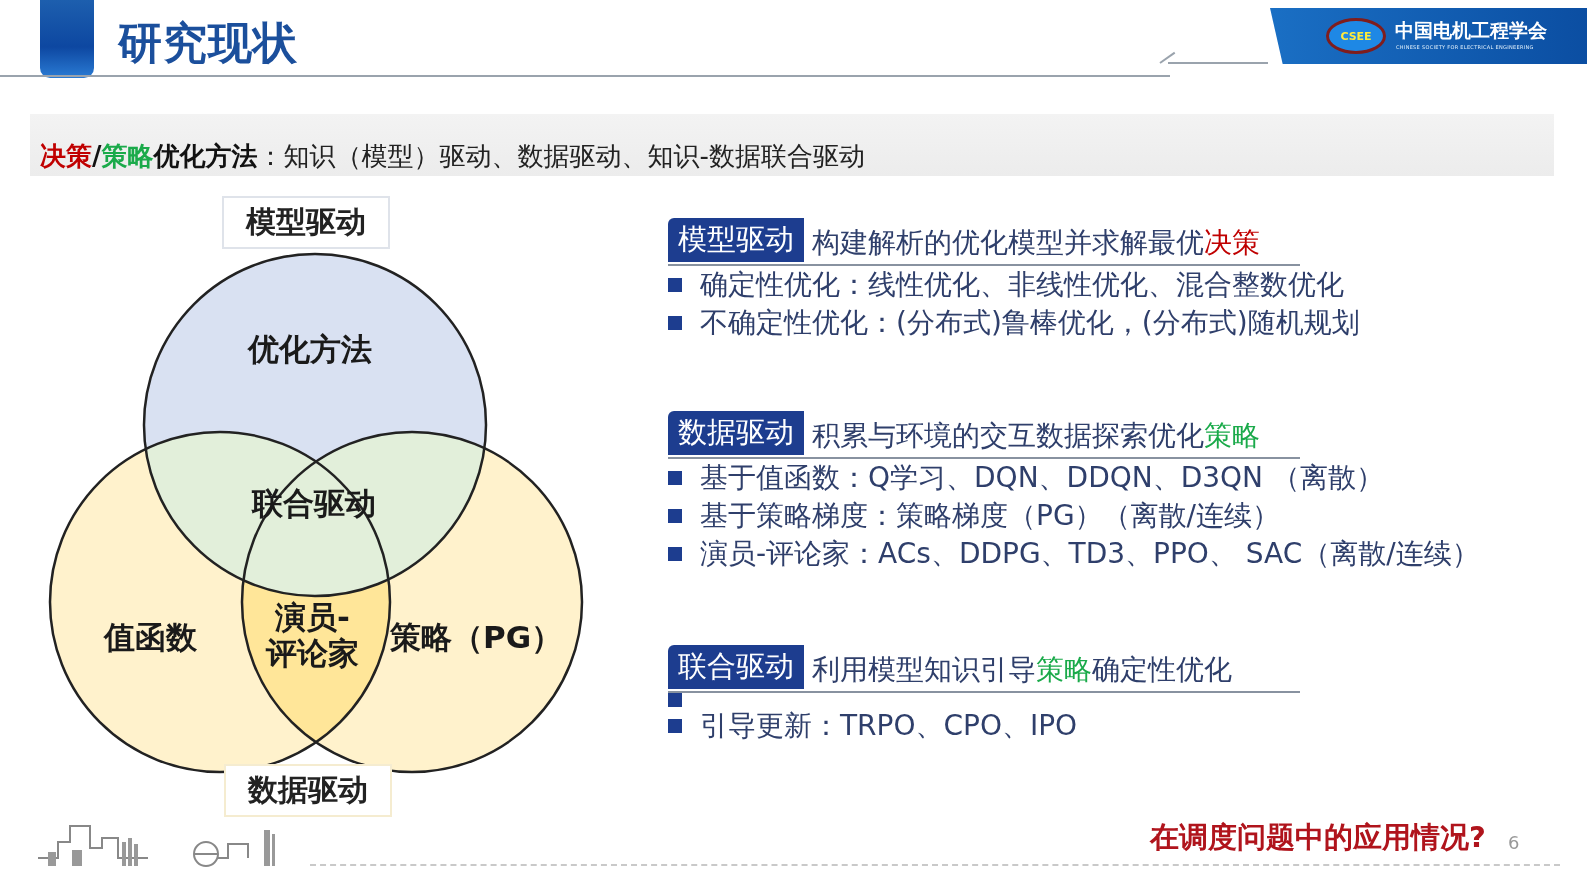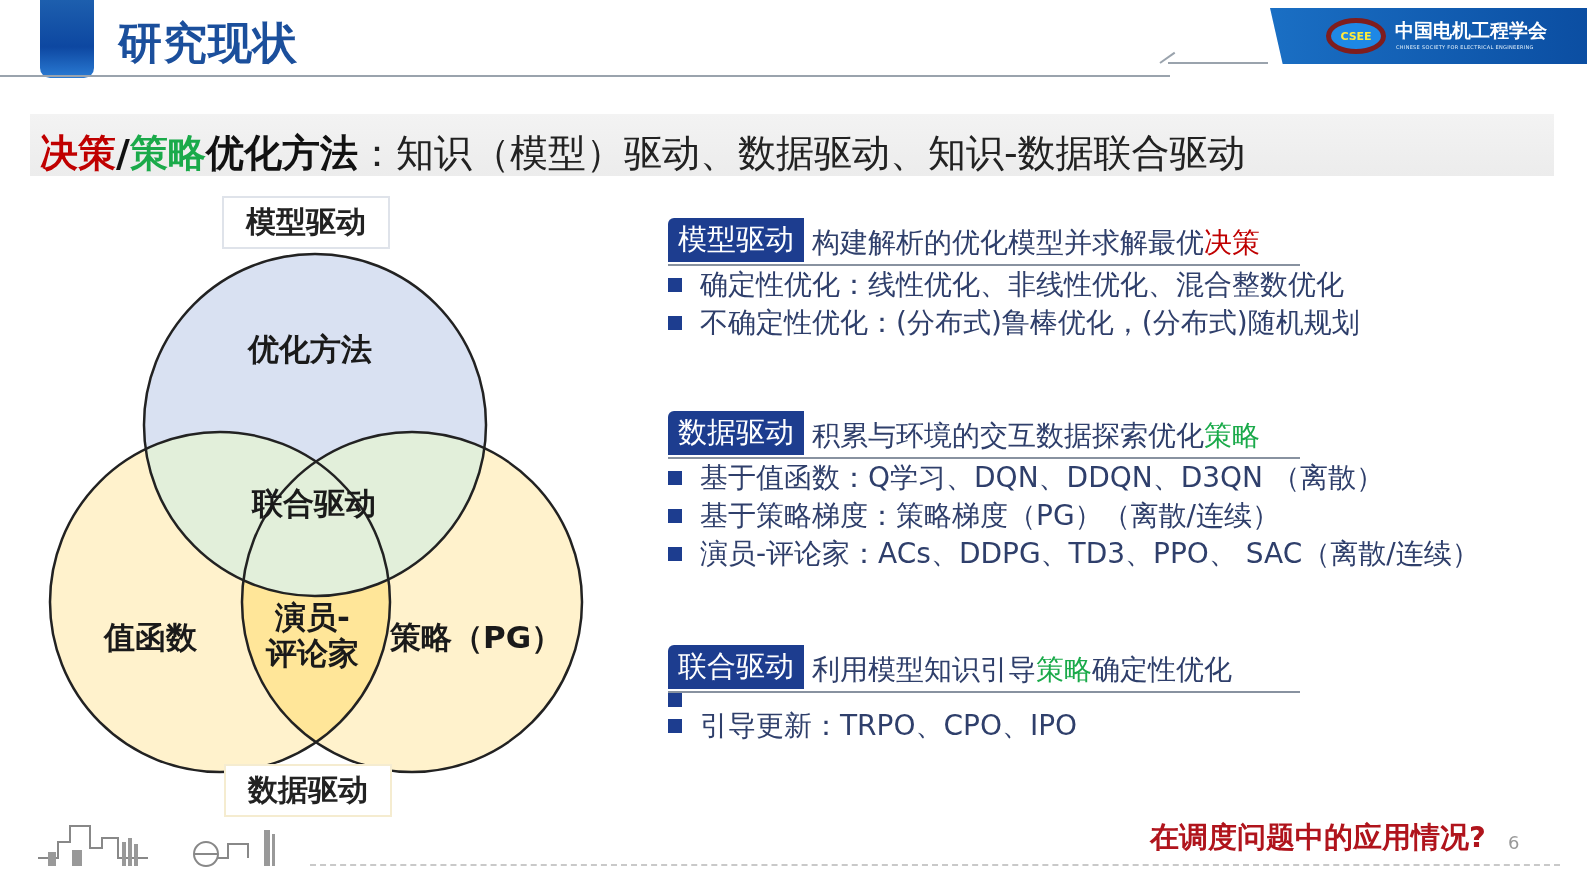--- a/index.html
+++ b/index.html
@@ -5,26 +5,26 @@
   html,body{margin:0;padding:0;}
   body{width:1587px;height:894px;position:relative;overflow:hidden;background:#fff;font-family:"DejaVu Sans","Liberation Sans",sans-serif;color:#222;}
   .abs{position:absolute;}
   
   .title-tab{left:40px;top:0;width:54px;height:78px;background:linear-gradient(180deg,#1d5fae,#0d47a1 60%,#2a7bd4);border-radius:0 0 10px 10px;}
   .page-title{left:118px;top:14px;font-size:44px;font-weight:bold;color:#1b4f9c;letter-spacing:1px;}
   .header-line{left:0;top:75px;width:1170px;height:2px;background:#9aa3ad;}
   .header-line2{left:1168px;top:62px;width:100px;height:2px;background:#9aa3ad;}
   .header-slant{left:1160px;top:62px;width:18px;height:2px;background:#9aa3ad;transform:rotate(-35deg);transform-origin:left;}
   .logo-band{left:1270px;top:8px;width:317px;height:56px;background:linear-gradient(90deg,#1a6fc4,#0b4ea2);clip-path:polygon(0 0,100% 0,100% 100%,4% 100%);}
-  .logo-emblem{left:1326px;top:18px;width:60px;height:36px;border-radius:50%;background:#1e88e5;border:5px solid #7f1d1d;box-sizing:border-box;display:flex;align-items:center;justify-content:center;font-size:11px;color:#ffeb3b;font-weight:bold;}
+  .logo-emblem{left:1326px;top:18px;width:60px;height:36px;border-radius:50%;background:#1e88e5;border:3px solid #7f1d1d;box-sizing:border-box;display:flex;align-items:center;justify-content:center;font-size:11px;color:#ffeb3b;font-weight:bold;}
   .logo-cn{left:1395px;top:18px;font-size:19px;font-weight:bold;color:#fff;font-family:Liberation Serif, serif;}
   .logo-en{left:1396px;top:44px;font-size:5px;color:#e3f2fd;letter-spacing:.3px;}
   
   .subtitle-band{left:30px;top:114px;width:1524px;height:62px;background:linear-gradient(180deg,#f3f3f3,#ececec);}
-  .subtitle{left:40px;top:128px;font-size:38px;white-space:nowrap;text-align:center;}
+  .subtitle{left:40px;top:139px;font-size:26px;white-space:nowrap;text-align:center;}
   .red{color:#c00000;font-weight:bold;}
   .green{color:#1aaa4a;font-weight:bold;}
   .bold{font-weight:bold;color:#111;}
   .normal{color:#222;}
   
   .venn{left:40px;top:190px;width:560px;height:620px;}
   .box-label{font-size:30px;font-weight:bold;color:#222;background:#fff;border:2px solid #dfe3ea;padding:4px 22px;}
   .venn-text{font-size:31px;font-weight:bold;color:#1a1a1a;text-align:center;line-height:1.15;}
   
   .sec-head{display:flex;align-items:flex-end;}

